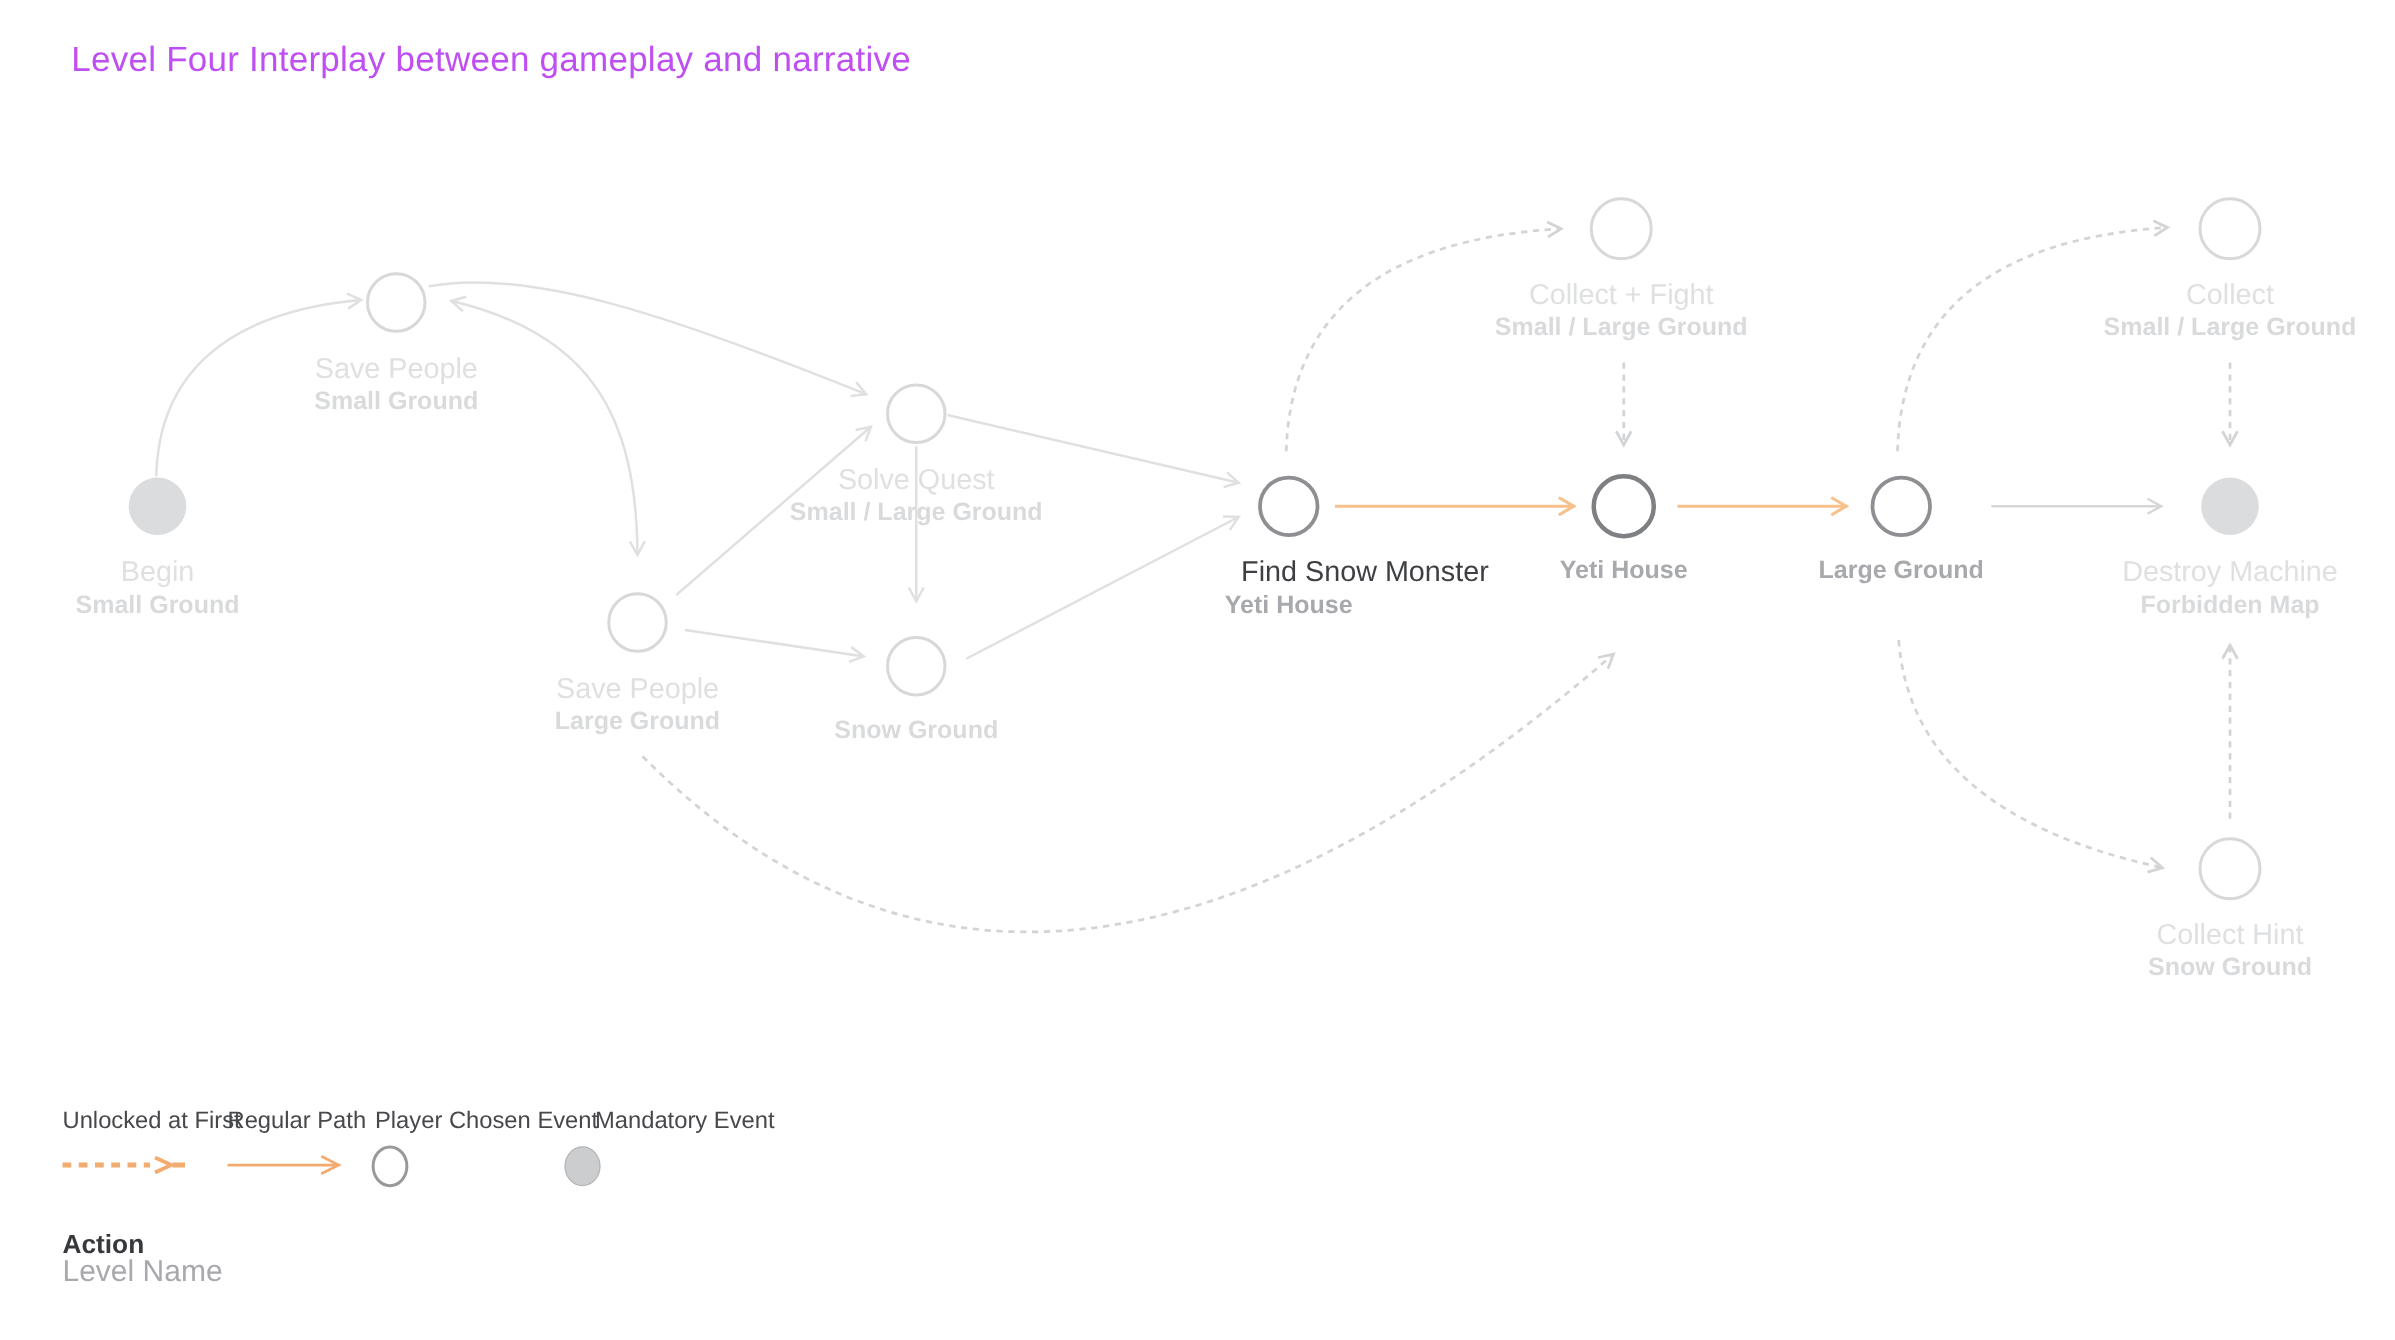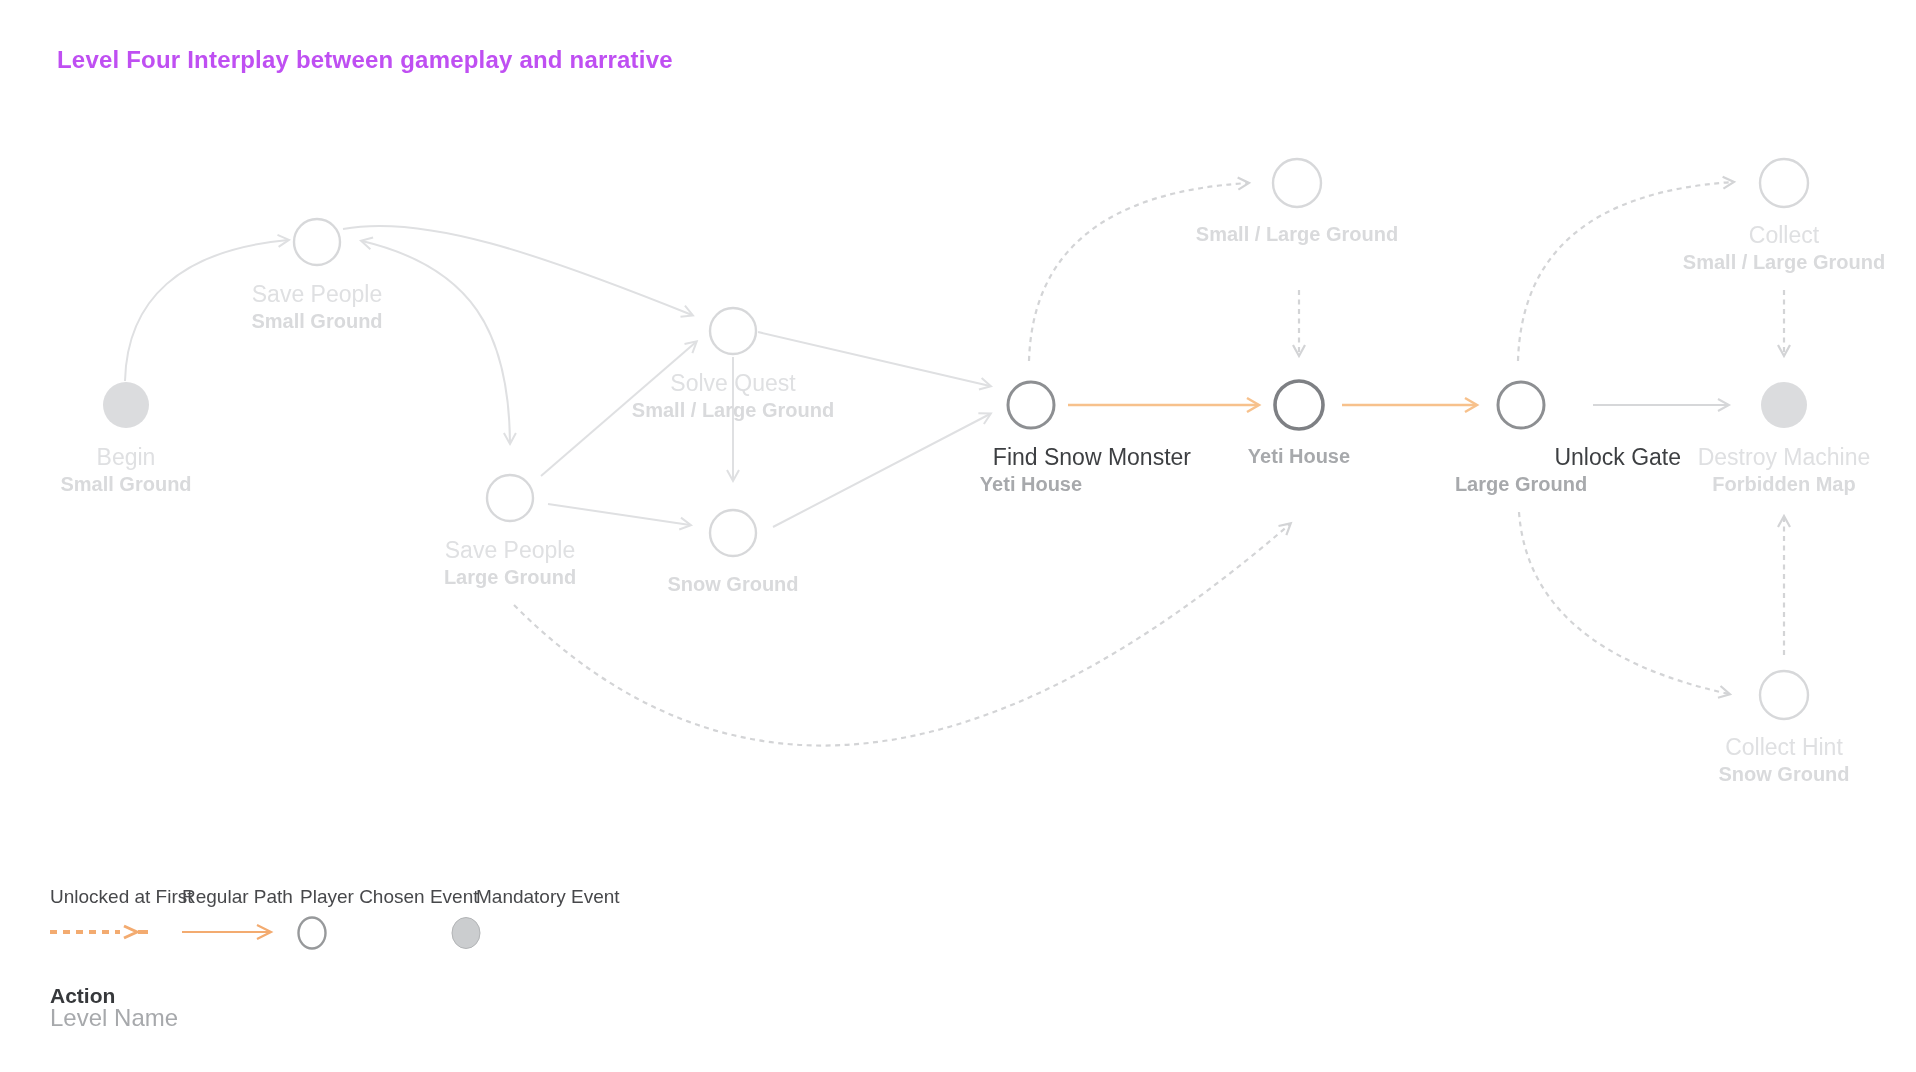--- a/index.html
+++ b/index.html
@@ -5,21 +5,21 @@
   :root{
     --title-purple:#bf4ff2; --path-orange:#f7c18c; --legend-orange:#f3ab70;
     --edge-light:#dfe0e2; --edge-mid:#d6d7d9; --edge-dash:#d3d4d6;
     --node-faded-stroke:#d7d8da; --node-active-stroke:#8d8f92; --node-strong-stroke:#7e8084;
     --node-fill:#dbdcde; --text-dark:#3d3f42; --text-mid:#a7a9ac;
     --text-light:#dfe0e2; --text-light-sub:#d9dadc; --legend-text:#47484b;
   }
   html,body{margin:0;padding:0;background:#fff;}
   body{width:1916px;height:1072px;position:relative;overflow:hidden;
        font-family:"Liberation Sans","DejaVu Sans",sans-serif;}
-  .title{position:absolute;left:57px;top:46px;font-size:24px;font-weight:700;
+  .title{position:absolute;left:57px;top:32px;font-size:28px;font-weight:400;
          color:var(--title-purple);letter-spacing:.2px;margin:0;}
   svg.edges{position:absolute;left:0;top:0;}
   .e-light{stroke:var(--edge-light);stroke-width:2;fill:none;}
   .e-mid{stroke:var(--edge-mid);stroke-width:2;fill:none;}
   .e-orange{stroke:var(--path-orange);stroke-width:2.5;fill:none;}
   .e-dash{stroke:var(--edge-dash);stroke-width:2.2;fill:none;stroke-dasharray:5 4.5;}
   .mk-light{stroke:var(--edge-light);stroke-width:2;fill:none;}
   .mk-mid{stroke:var(--edge-mid);stroke-width:2;fill:none;}
   .mk-dash{stroke:var(--edge-dash);stroke-width:2.2;fill:none;}
   .mk-orange{stroke:var(--path-orange);stroke-width:2.5;fill:none;}
@@ -117,28 +117,28 @@
     <div class="level">Snow Ground</div>
   </div>
   <div class="nlabel active" style="left:871px;top:443px">
     <div class="action">Find Snow Monster</div>
     <div class="level">Yeti House</div>
   </div>
   <div class="nlabel active" style="left:1139px;top:443px">
     <div class="level">Yeti House</div>
   </div>
   <div class="nlabel active" style="left:1361px;top:443px">
-    <div class="action">Unlock Gate</div>
     <div class="level">Large Ground</div>
   </div>
   <div class="nlabel faded" style="left:1624px;top:443px">
     <div class="action">Destroy Machine</div>
     <div class="level">Forbidden Map</div>
   </div>
   <div class="nlabel faded" style="left:1137px;top:221px">
+    <div class="action">Collect + Fight</div>
     <div class="level">Small / Large Ground</div>
   </div>
   <div class="nlabel faded" style="left:1624px;top:221px">
     <div class="action">Collect</div>
     <div class="level">Small / Large Ground</div>
   </div>
   <div class="nlabel faded" style="left:1624px;top:733px">
     <div class="action">Collect Hint</div>
     <div class="level">Snow Ground</div>
   </div>

